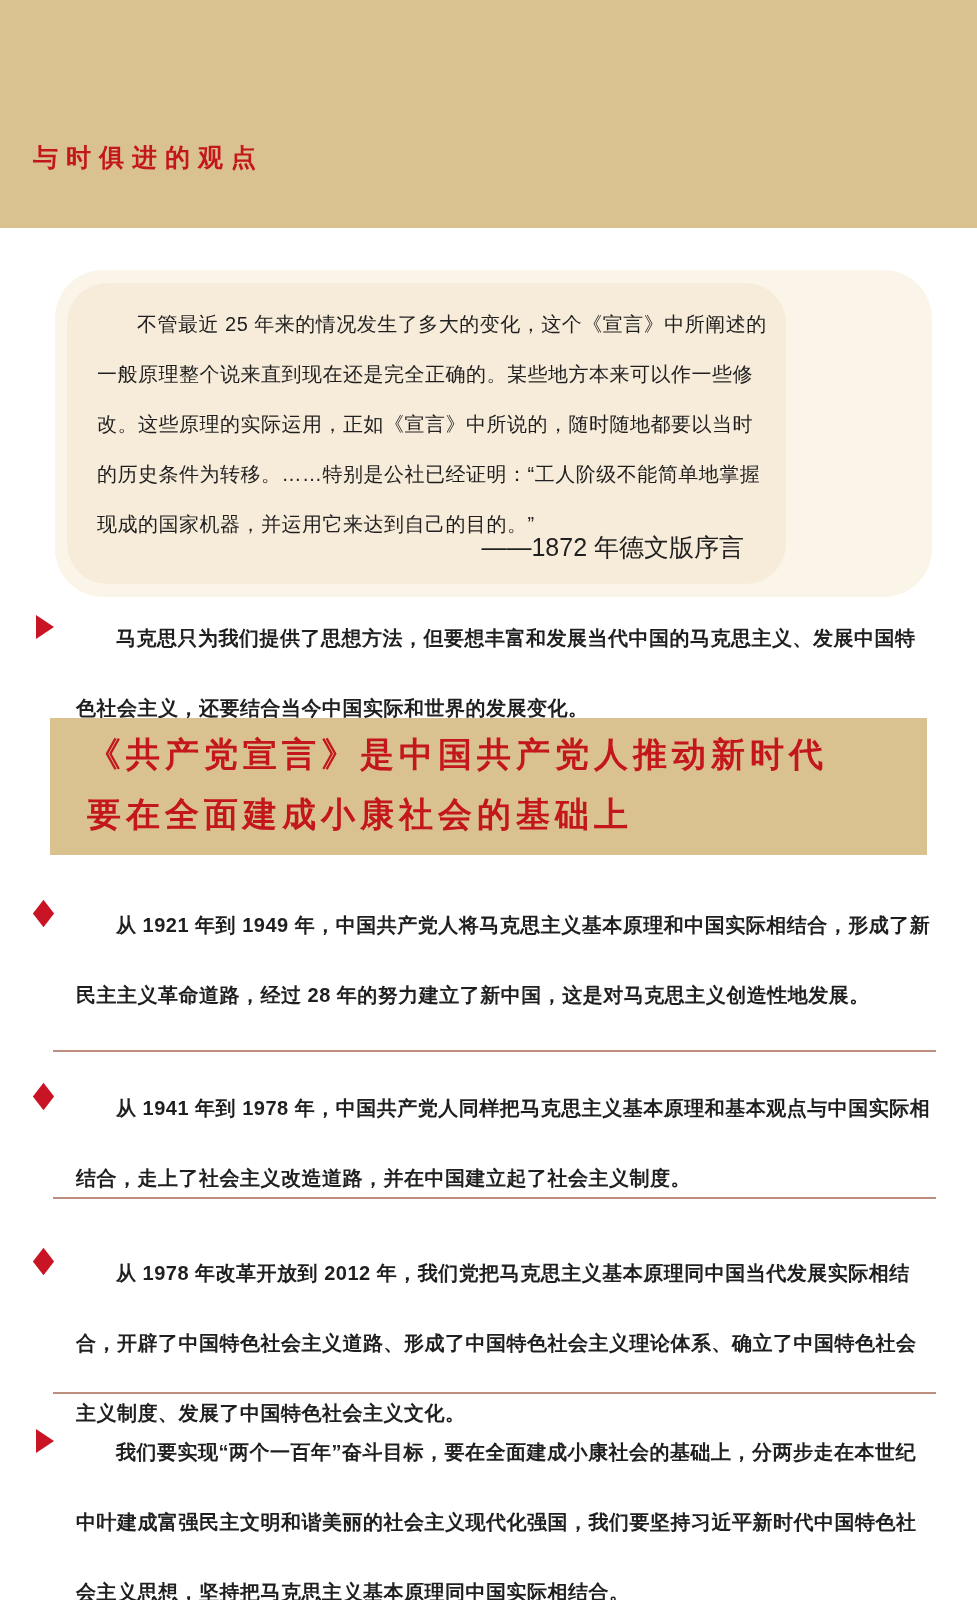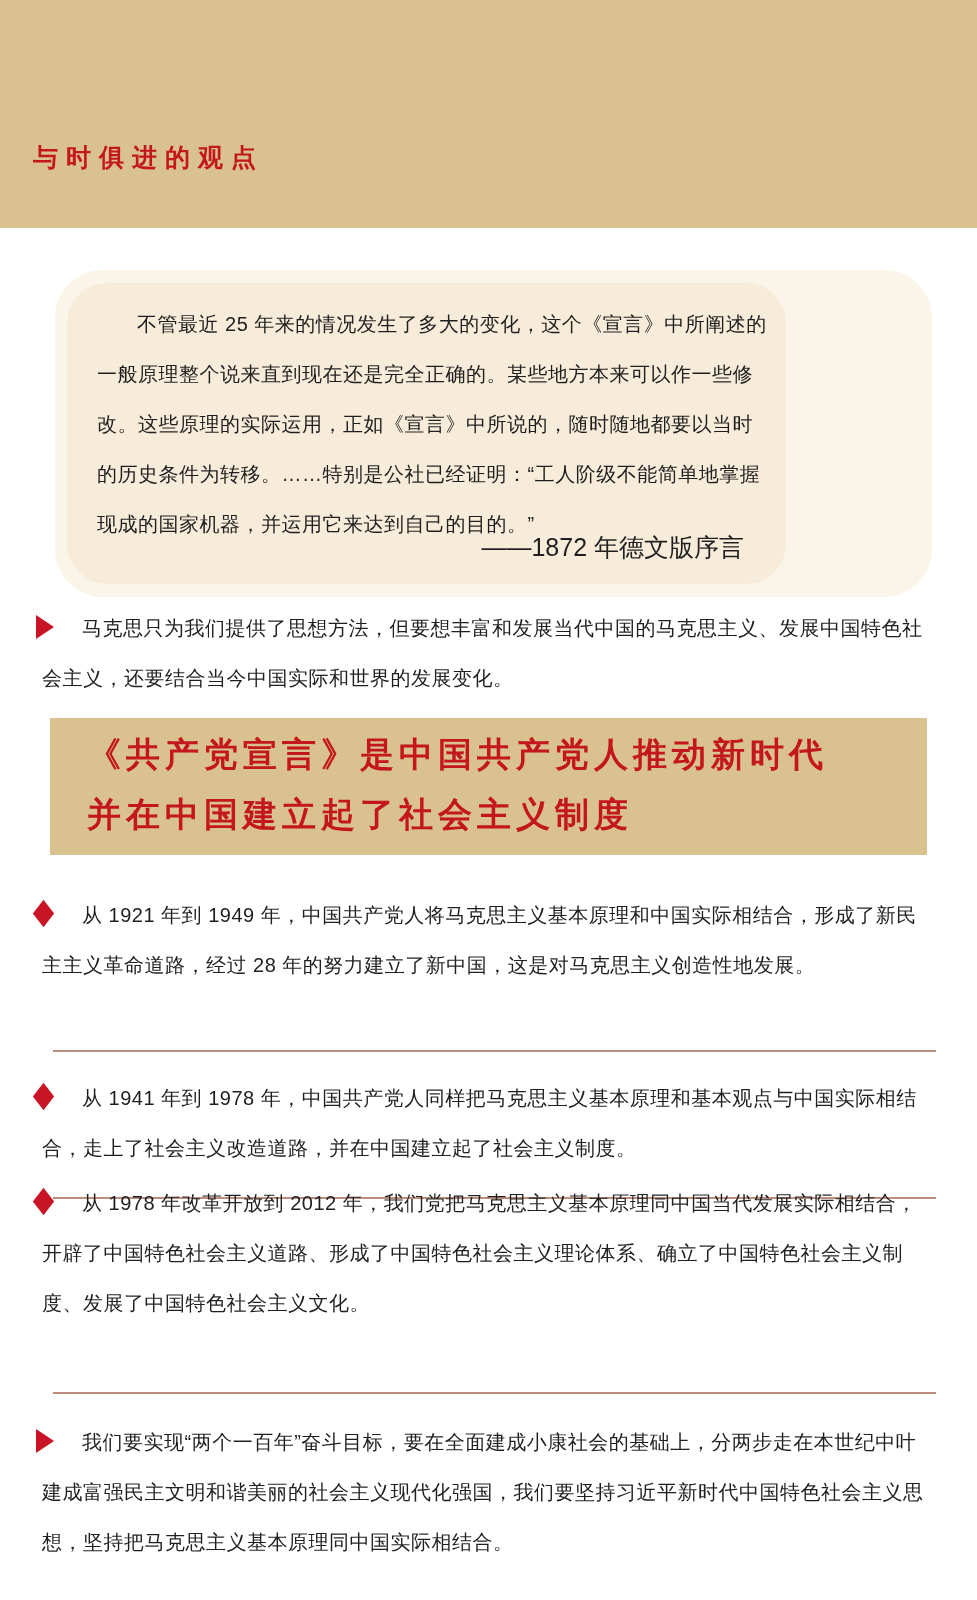--- a/index.html
+++ b/index.html
@@ -30,28 +30,28 @@
     font-size:20px; line-height:50px; letter-spacing:0.5px;
     text-indent:2em; color:var(--body-text);
   }
   .quote-attribution {
     position:absolute; right:42px; bottom:20px;
     font-size:25px; color:var(--body-text); white-space:nowrap;
   }
   
   .para {
     position:absolute; left:0; width:977px; box-sizing:border-box;
-    padding:0 42px 0 42px;
-    font-size:20px; line-height:50px; letter-spacing:0.5px;
-    text-indent:2em; color:var(--body-text);
+    padding:0 42px 0 76px;
+    font-size:20px; line-height:70px; letter-spacing:0.5px;
+    text-indent:2em; color:var(--body-text);font-weight:bold;
   }
   .intro   { top:603px; }
   .item-1  { top:890px; }
   .item-2  { top:1073px; }
-  .item-3  { top:1178px; }
+  .item-3  { top:1238px; }
   .item-4  { top:1417px; }
   
   .marker { position:absolute; left:36px; display:block; }
   .marker[data-shape="diamond"] {
     top:16px; width:15px; height:15px; background:var(--marker-red);
     transform:scaleY(1.3) rotate(45deg); transform-origin:center;
   }
   .marker[data-shape="triangle"] {
     top:12px; width:0; height:0; background:transparent;
     border-top:12px solid transparent; border-bottom:12px solid transparent;
@@ -91,21 +91,21 @@
     </div>
   </div>
 
   <div class="para intro">
     <span class="marker" data-shape="triangle"></span>
     <span>马克思只为我们提供了思想方法，但要想丰富和发展当代中国的马克思主义、发展中国特色社会主义，还要结合当今中国实际和世界的发展变化。</span>
   </div>
 
   <div class="banner">
     <div class="banner-line">《共产党宣言》是中国共产党人推动新时代</div>
-    <div class="banner-line">并在中国建立起了社会主义制度</div>
+    <div class="banner-line">要在全面建成小康社会的基础上</div>
   </div>
 
   <div class="para item-1">
     <span class="marker" data-shape="diamond"></span>
     <span>从 1921 年到 1949 年，中国共产党人将马克思主义基本原理和中国实际相结合，形成了新民主主义革命道路，经过 28 年的努力建立了新中国，这是对马克思主义创造性地发展。</span>
   </div>
 
   <div class="divider div-1"></div>
 
   <div class="para item-2">

